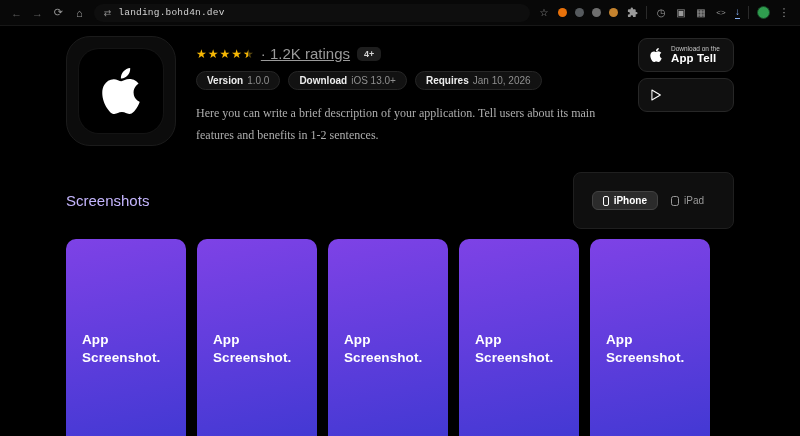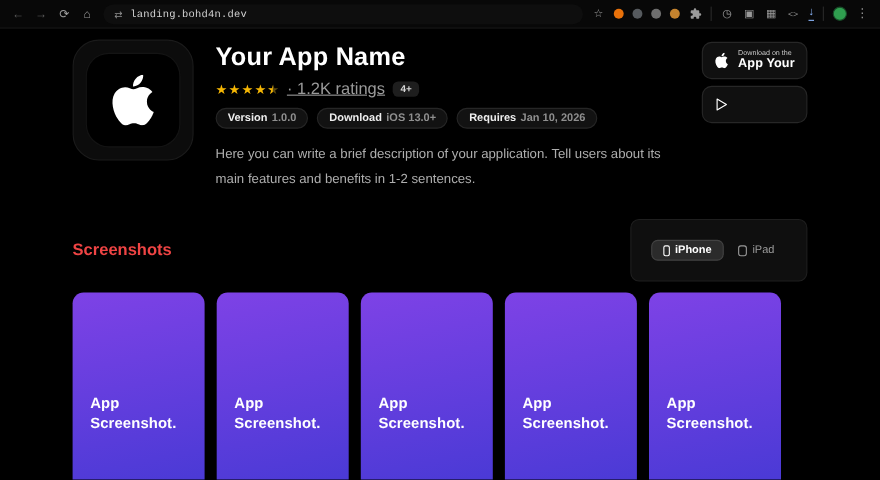--- a/index.html
+++ b/index.html
@@ -38,34 +38,34 @@
   .star { color:var(--star-gold); font-size:12px; line-height:1; }
   .star.half { position:relative; color:#5c4a10; }
   .star.half .half-fill { position:absolute; left:0; top:0; width:50%; overflow:hidden; color:var(--star-gold); }
   .ratings-text { color:#9a9a9a; font-size:15px;text-decoration:underline; }
   .age-badge { background:#1e1e1e; color:#d6d6d6; font-size:9px; font-weight:bold;
     border-radius:5px; padding:2px 7px; }
   .meta-row { display:flex; gap:8px; margin-top:9px; }
   .meta-pill { display:flex; gap:4px; align-items:center; background:#121212; border:1px solid #262626;
     border-radius:999px; padding:3px 10px; font-size:10px; }
   .meta-pill .m-label { color:#ededed; font-weight:bold; }
-  .meta-pill .m-value { color:#8f8f8f;font-weight:bold; }
-  .app-desc { margin-top:13px; color:#aeaeae; font-size:12px; line-height:1.8; max-width:492px; }
+  .meta-pill .m-value { color:#8f8f8f; }
+  .app-desc { margin-top:13px; color:#aeaeae; font-size:12px; line-height:1.8; max-width:492px;font-family:Liberation Serif, serif; }
 
   .store-col { width:96px; flex:0 0 auto; display:flex; flex-direction:column; gap:6px; margin-top:2px; }
   .store-btn { height:34px; border-radius:9px; background:#101010; border:1px solid #272727;
     display:flex; align-items:center; gap:8px; padding:0 10px; cursor:pointer; }
   .store-btn svg { width:14px; height:14px; flex:0 0 auto; }
   .store-txt { display:flex; flex-direction:column; line-height:1.15; }
   .store-eyebrow { color:#c7c7c7; font-size:6.5px; }
   .store-label { color:#fff; font-size:11.5px; font-weight:bold; letter-spacing:.1px; }
 
   
   .shots-head { margin-top:26px; display:flex; align-items:center; justify-content:space-between; }
-  .shots-title { color:#ef4444; font-size:15px; font-weight:bold; }
+  .shots-title { color:#c4b5fd; font-size:15px; font-weight:normal; }
   .device-toggle { display:flex; gap:2px; background:#0f0f0f; border:1px solid #1f1f1f;
     border-radius:8px; padding:18px; }
   .seg { display:flex; align-items:center; gap:5px; padding:3px 10px; border-radius:6px;
     font-size:10px; color:#9a9a9a; border:1px solid transparent; cursor:pointer; }
   .seg.active { background:#2b2b2b; border-color:#424242; color:#fff; font-weight:bold; }
   .dev-glyph { display:inline-block; border:1px solid currentColor; border-radius:2px; }
   .dev-glyph.phone { width:6px; height:10px; }
   .dev-glyph.tablet { width:8px; height:10px; border-radius:2.5px; }
 
   .shots-row { margin-top:10px; display:flex; gap:11px; }
@@ -117,21 +117,20 @@
 
     <div class="app-icon-card">
       <div class="app-icon">
         <svg viewBox="0 0 24 24">
             <path d="M12.152 6.896c-.948 0-2.415-1.078-3.96-1.04-2.04.027-3.91 1.183-4.961 3.014-2.117 3.675-.546 9.103 1.519 12.09 1.013 1.454 2.208 3.09 3.792 3.03 1.52-.065 2.09-.987 3.935-.987 1.831 0 2.35.987 3.96.948 1.637-.026 2.676-1.48 3.676-2.948 1.156-1.688 1.636-3.325 1.662-3.415-.039-.013-3.182-1.221-3.22-4.857-.026-3.04 2.48-4.494 2.597-4.559-1.429-2.09-3.623-2.324-4.39-2.376-2-.156-3.675 1.09-4.61 1.09zM15.53 3.83c.843-1.012 1.4-2.427 1.245-3.83-1.207.052-2.662.805-3.532 1.818-.78.896-1.454 2.338-1.273 3.714 1.338.104 2.715-.688 3.56-1.702z"></path>
           </svg>
       </div>
     </div>
 
     <div class="app-info">
-      <div class="app-title">Your App Name</div>
 
       <div class="rating-row">
         <span class="stars">
           <span class="star">★</span>
           <span class="star">★</span>
           <span class="star">★</span>
           <span class="star">★</span>
           <span class="star half"><span>★</span><span class="half-fill">★</span></span>
         </span>
         <span class="ratings-text">· 1.2K ratings</span>
@@ -156,21 +155,21 @@
       <div class="app-desc">Here you can write a brief description of your application. Tell users about its main features and benefits in 1-2 sentences.</div>
     </div>
 
     <div class="store-col">
       <div class="store-btn">
         <svg viewBox="0 0 24 24" fill="#fff">
             <path d="M12.152 6.896c-.948 0-2.415-1.078-3.96-1.04-2.04.027-3.91 1.183-4.961 3.014-2.117 3.675-.546 9.103 1.519 12.09 1.013 1.454 2.208 3.09 3.792 3.03 1.52-.065 2.09-.987 3.935-.987 1.831 0 2.35.987 3.96.948 1.637-.026 2.676-1.48 3.676-2.948 1.156-1.688 1.636-3.325 1.662-3.415-.039-.013-3.182-1.221-3.22-4.857-.026-3.04 2.48-4.494 2.597-4.559-1.429-2.09-3.623-2.324-4.39-2.376-2-.156-3.675 1.09-4.61 1.09zM15.53 3.83c.843-1.012 1.4-2.427 1.245-3.83-1.207.052-2.662.805-3.532 1.818-.78.896-1.454 2.338-1.273 3.714 1.338.104 2.715-.688 3.56-1.702z"></path>
           </svg>
         <span class="store-txt">
           <span class="store-eyebrow">Download on the</span>
-          <span class="store-label">App Your</span>
+          <span class="store-label">App Tell</span>
         </span>
       </div>
       <div class="store-btn">
         <svg viewBox="0 0 24 24" fill="none" stroke="#fff" stroke-width="1.8" stroke-linejoin="round">
             <path d="M5 3.5 L19.5 12 L5 20.5 Z"></path>
           </svg>
       </div>
     </div>
   </div>
 

